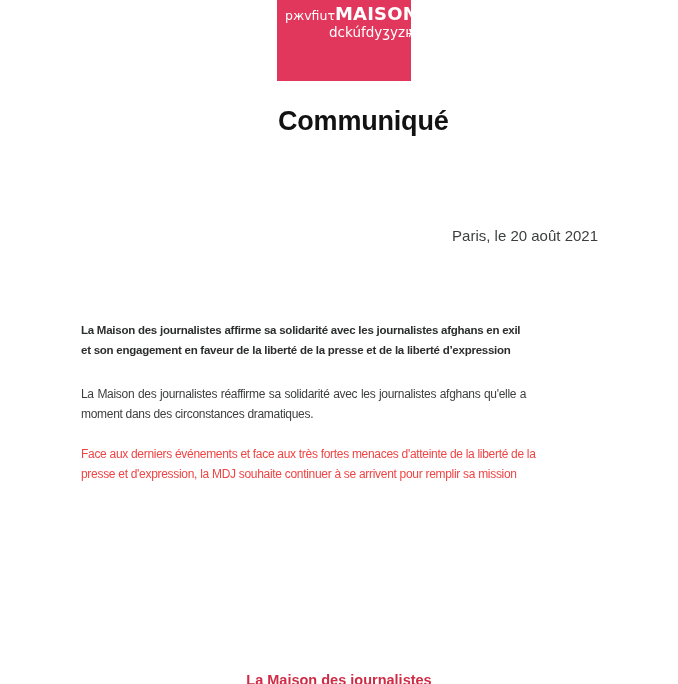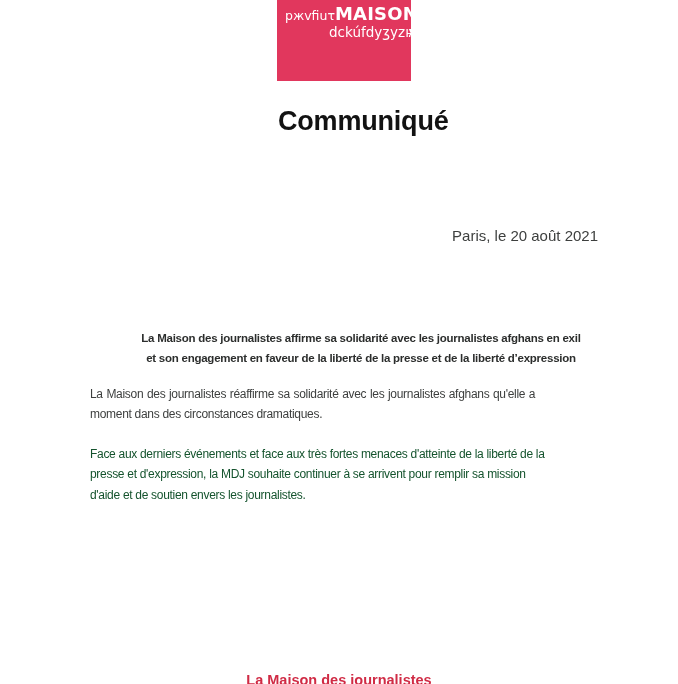--- a/index.html
+++ b/index.html
@@ -50,44 +50,43 @@
     right: 80px;
     font-size: 15px;
     color: #3d3f3e;
     white-space: nowrap;
   }
 
   
   .lead {
     position: absolute;
     left: 81px;
-    top: 328px;
+    top: 320px;
     width: 560px;
     color: #2c2e2d;
     font-size: 11.5px;
     font-weight: 700;
     letter-spacing: -0.25px;
     line-height: 20px;
-    text-align: center;
   }
   .lead .line { white-space: nowrap; }
 
   
   .para {
     position: absolute;
     left: 81px;
     width: 560px;
     color: #3d3f3e;
     font-size: 12px;
     letter-spacing: -0.3px;
     line-height: 20.3px;
   }
   .para1 { top: 384px; }
   .para2 { top: 444px; }
-  .para .line { white-space: nowrap; margin-left: 9px; }
+  .para .line { white-space: nowrap; }
   .para .stretch { word-spacing: 0.6px; }
 
   
   .footer-partial {
     position: absolute;
     left: 0;
     top: 672px;
     width: 678px;
     text-align: center;
     font-size: 14.5px;
@@ -118,21 +117,20 @@
   <div class="lead" style="color: rgb(44, 46, 45);">
     <div class="line">La Maison des journalistes affirme sa solidarité avec les journalistes afghans en exil</div>
     <div class="line">et son engagement en faveur de la liberté de la presse et de la liberté d’expression</div>
   </div>
 
   <div class="para para1" style="color: rgb(61, 63, 62);">
     <div class="line stretch">La Maison des journalistes réaffirme sa solidarité avec les journalistes afghans qu'elle a</div>
     <div class="line">moment dans des circonstances dramatiques.</div>
   </div>
 
-  <div class="para para2" style="color: #14532d;">
+  <div class="para para2" style="color: #ef4444;">
     <div class="line">Face aux derniers événements et face aux très fortes menaces d'atteinte de la liberté de la</div>
     <div class="line">presse et d'expression, la MDJ souhaite continuer à se arrivent pour remplir sa mission</div>
-    <div class="line">d'aide et de soutien envers les journalistes.</div>
   </div>
 
   <div class="footer-partial" style="color: rgb(208, 43, 69);">La Maison des journalistes</div>
 
 </div>
 
 </body></html>

